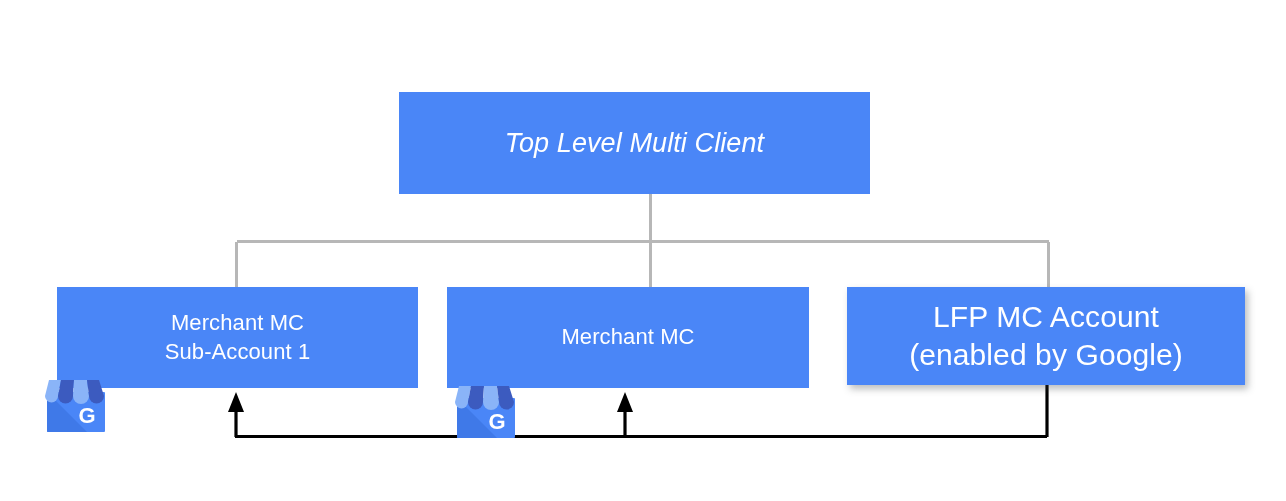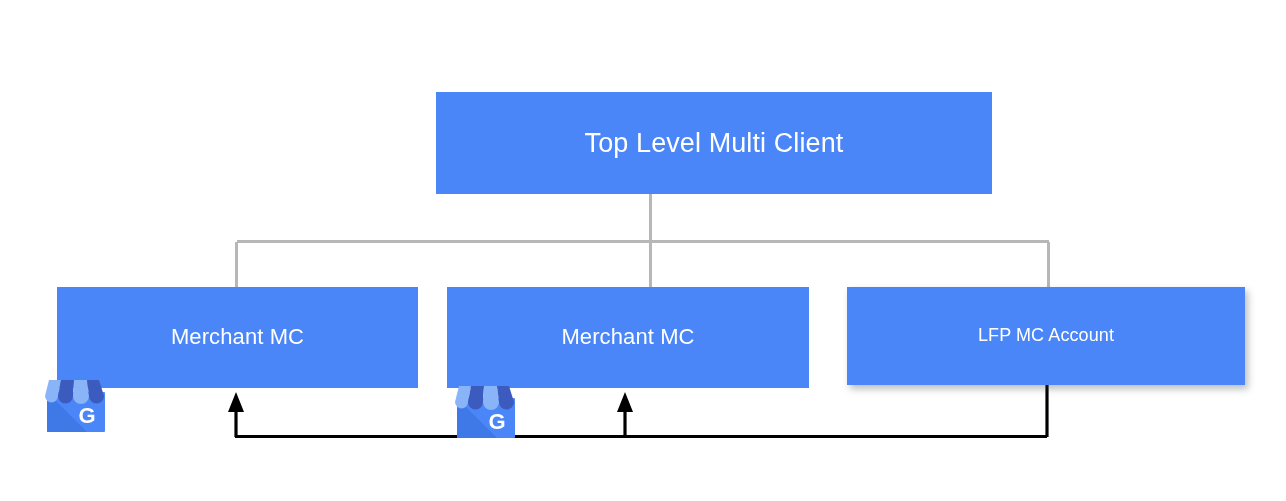--- a/index.html
+++ b/index.html
@@ -48,25 +48,26 @@
     line-height: 1.28;
     letter-spacing: 0.1px;
   }
 
   .node .line {
     display: block;
     white-space: nowrap;
   }
 
   #node-mca {
-    left: 436px;
+    left: 399px;
     top: 92px;
-    width: 556px;
+    width: 471px;
     height: 102px;
     font-size: 27px;
+    font-style: italic;
   }
 
   #node-sub1 {
     left: 57px;
     top: 287px;
     width: 361px;
     height: 101px;
     font-size: 22px;
   }
 
@@ -76,21 +77,21 @@
     width: 362px;
     height: 101px;
     font-size: 22px;
   }
 
   #node-lfp {
     left: 847px;
     top: 287px;
     width: 398px;
     height: 98px;
-    font-size: 18px;
+    font-size: 30px;
     box-shadow: 3px 4px 7px rgba(60, 64, 67, 0.34);
   }
 
   
   .gmb-icon {
     position: absolute;
     width: 74px;
     height: 74px;
   }
   #gmb-icon-1 {
@@ -138,28 +139,30 @@
       <polygon points="625,392 633,412 617,412"></polygon>
     </g>
   </svg>
 
   <div class="node" id="node-mca">
     <span class="line">Top Level Multi Client</span>
   </div>
 
   <div class="node" id="node-sub1">
     <span class="line">Merchant MC</span>
+    <span class="line">Sub-Account 1</span>
   </div>
 
   <div class="node" id="node-sub2">
     <span class="line">Merchant MC</span>
   </div>
 
   <div class="node" id="node-lfp">
     <span class="line">LFP MC Account</span>
+    <span class="line">(enabled by Google)</span>
   </div>
 
   <svg class="gmb-icon" id="gmb-icon-1" viewBox="0 0 74 74" xmlns="http://www.w3.org/2000/svg">
     <defs>
       <clipPath id="clipBody1">
           <rect x="8" y="28" width="58" height="40" rx="1"></rect>
         </clipPath>
     </defs>
 
     <rect x="8" y="28" width="58" height="40" rx="1" fill="#4a86f7"></rect>

